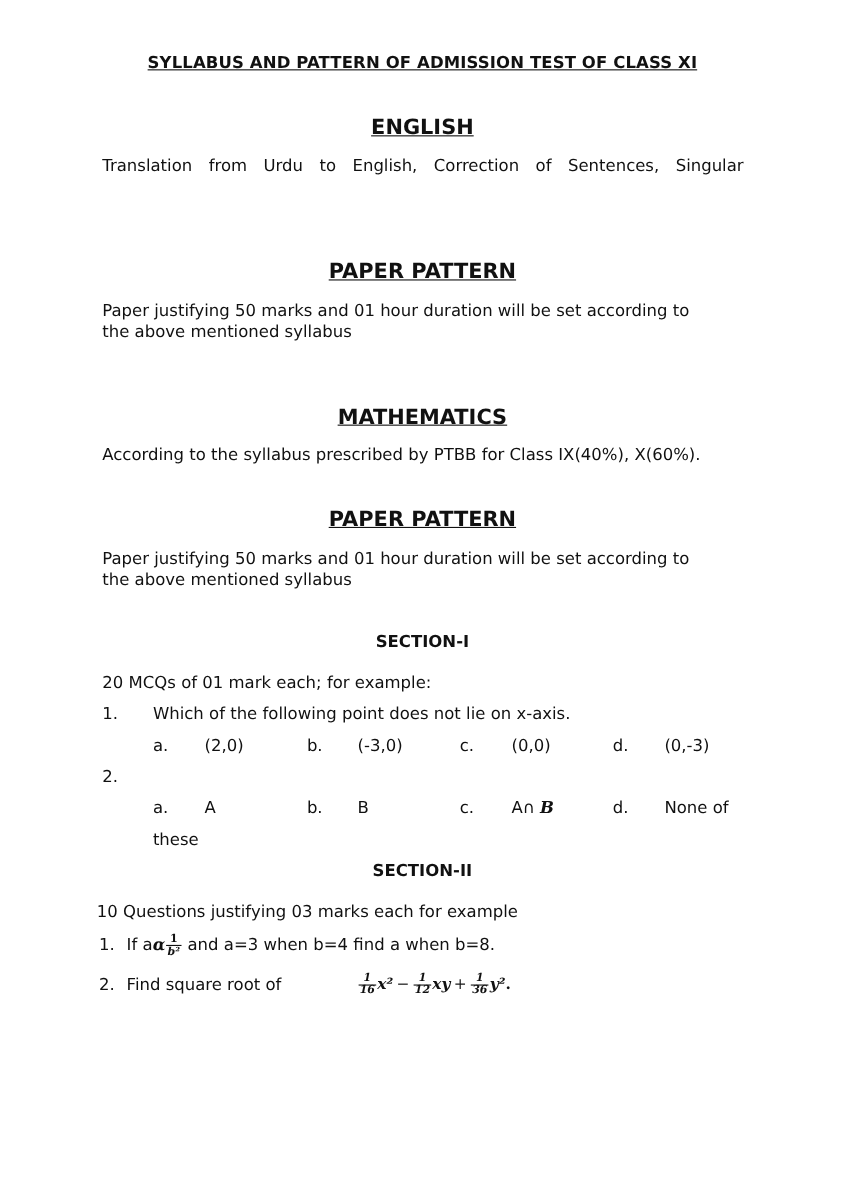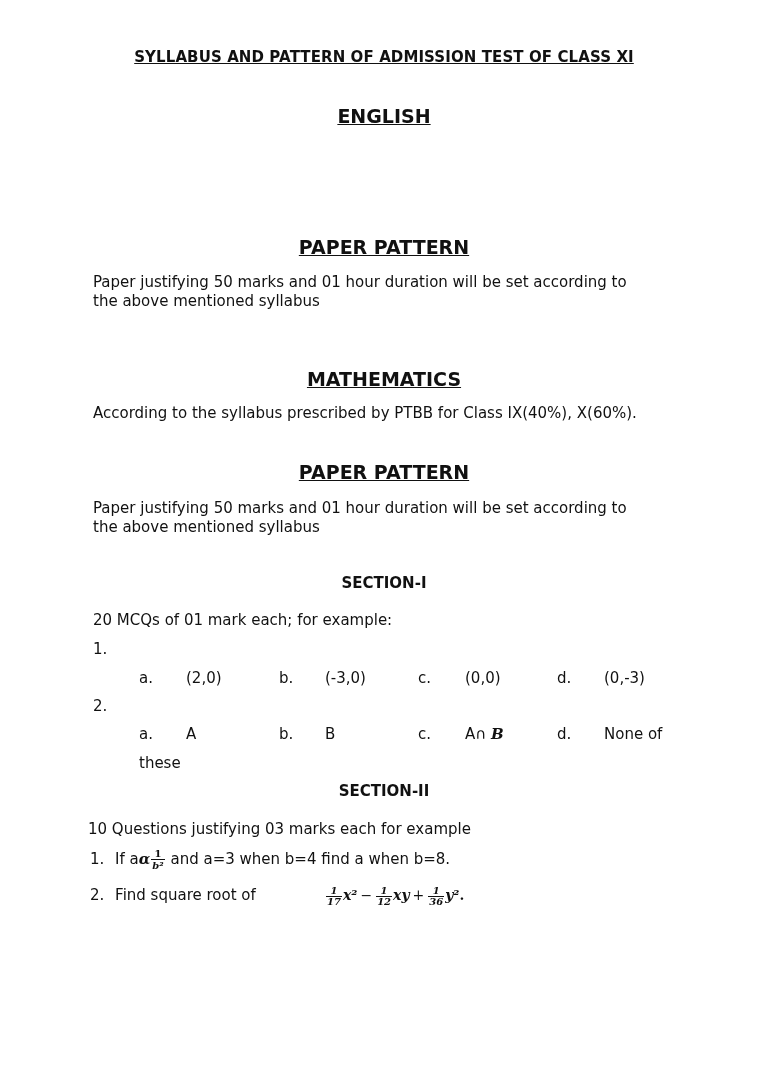--- a/index.html
+++ b/index.html
@@ -72,20 +72,21 @@
     .mathexpr .op { font-style: normal; font-weight: normal; margin: 0 3px; }
   </style>
 </head>
 <body>
 
 <div class="abs center title" style="top:48px;text-align:center;">SYLLABUS AND PATTERN OF ADMISSION TEST OF CLASS XI</div>
 
 <div class="abs center heading" style="top:105px;">ENGLISH</div>
 
 <div class="abs para justify" style="top:141px;">
+  <div style="text-align:justify;text-align-last:justify;word-spacing:6px;">Translation from Urdu to English, Correction of  Sentences, Singular</div>
 </div>
 
 <div class="abs center heading" style="top:236px;">PAPER PATTERN</div>
 
 <div class="abs para" style="top:273px;">
   <div>Paper justifying 50 marks and 01 hour duration will be set according to</div>
   <div>the above mentioned syllabus</div>
 </div>
 
 <div class="abs center heading" style="top:368px;text-align:center;">MATHEMATICS</div>
@@ -98,20 +99,21 @@
   <div>Paper justifying 50 marks and 01 hour duration will be set according to</div>
   <div>the above mentioned syllabus</div>
 </div>
 
 <div class="abs center section-heading" style="top:574px;">SECTION-I</div>
 
 <div class="abs line" style="top:611px;">20 MCQs of 01 mark each; for example:</div>
 
 <div class="abs" style="top:640px; left:0; width:768px; height:20px;">
   <span class="num" style="left:93px;">1.</span>
+  <span class="num" style="left:139px;">Which of the following point does not lie on x-axis.</span>
 </div>
 <div class="abs" style="top:669px; left:0; width:768px; height:20px;">
   <span class="opt-letter" style="left:139px;">a.</span>
   <span class="opt-val" style="left:186px;">(2,0)</span>
   <span class="opt-letter" style="left:279px;">b.</span>
   <span class="opt-val" style="left:325px;">(-3,0)</span>
   <span class="opt-letter" style="left:418px;">c.</span>
   <span class="opt-val" style="left:465px;">(0,0)</span>
   <span class="opt-letter" style="left:557px;">d.</span>
   <span class="opt-val" style="left:604px;text-align:center;">(0,-3)</span>
@@ -139,14 +141,14 @@
 <div class="abs" style="top:844px; left:90px; white-space:nowrap; height:30px; line-height:30px;">
   <span>1.</span>
   <span style="margin-left:6px;">If a</span><span class="bi">α</span><span class="frac" style="line-height:11px;"><span class="n">1</span><span class="d" style="font-style:italic;">b²</span></span><span> and a=3 when b=4 find a when b=8.</span>
 </div>
 
 <div class="abs" style="top:880px; left:90px; white-space:nowrap; height:30px; line-height:30px;">
   <span>2.</span>
   <span style="margin-left:6px;">Find square root of</span>
 </div>
 <div class="abs mathexpr" style="top:880px; left:325px; white-space:nowrap; height:30px; line-height:30px;">
-  <span class="frac"><span class="n">1</span><span class="d">17</span></span><span>x²</span><span class="op">−</span><span class="frac"><span class="n">1</span><span class="d">12</span></span><span>xy</span><span class="op">+</span><span class="frac"><span class="n">1</span><span class="d">36</span></span><span>y²</span><span style="font-style:normal;">.</span>
+  <span class="frac"><span class="n">1</span><span class="d">16</span></span><span>x²</span><span class="op">−</span><span class="frac"><span class="n">1</span><span class="d">12</span></span><span>xy</span><span class="op">+</span><span class="frac"><span class="n">1</span><span class="d">36</span></span><span>y²</span><span style="font-style:normal;">.</span>
 </div>
 
 </body></html>

